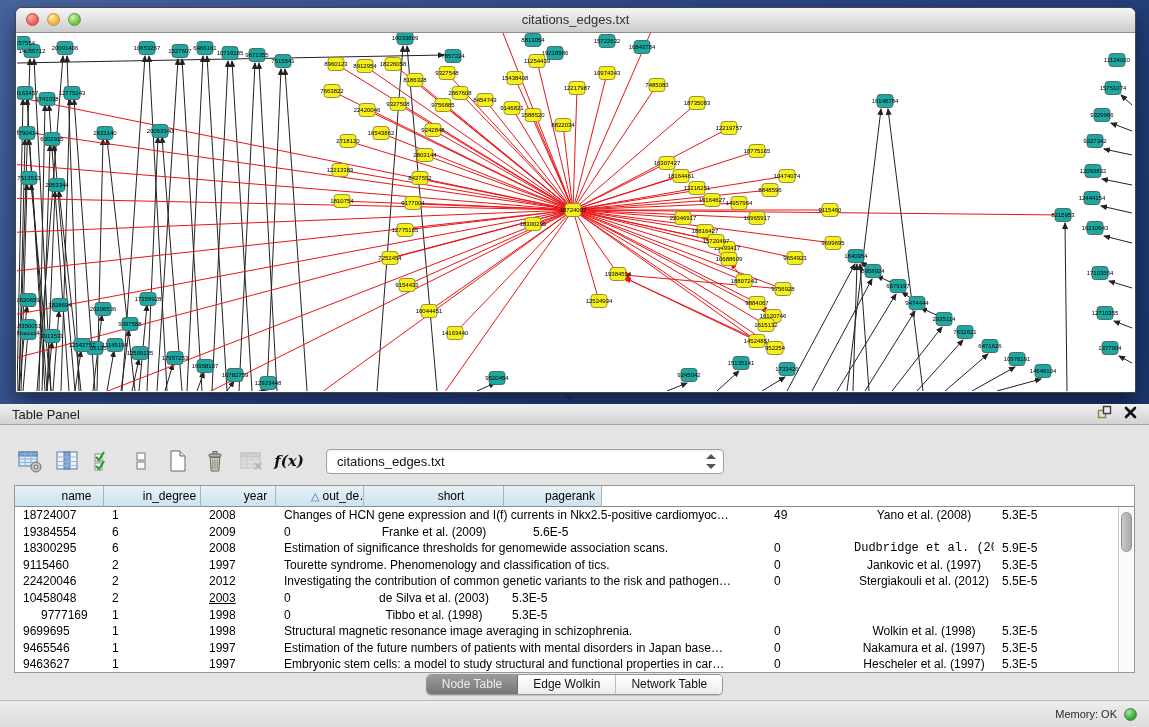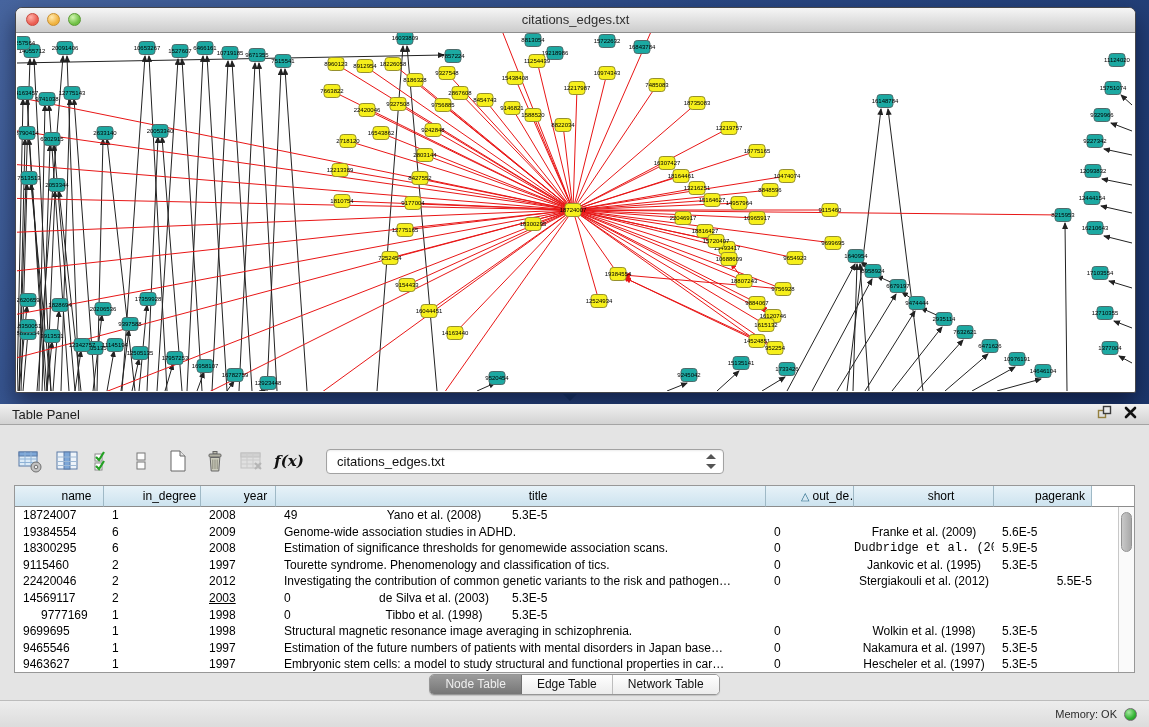--- a/index.html
+++ b/index.html
@@ -850,73 +850,72 @@
           <i class="dn"></i>
         </span>
     </div>
   </div>
 
   <div class="table-wrap">
     <div class="thead" id="thead">
         <div class="th" style="width: 89px;">name</div>
         <div class="th" style="width: 97px;">in_degree</div>
         <div class="th" style="width: 75px;">year</div>
-        <div class="th" style="width: 490px;">title</div>
         <div class="th" style="width: 88px;"><span class="sortg">△</span>out_de…</div>
         <div class="th" style="width: 140px;">short</div>
         <div class="th" style="width: 98px;">pagerank</div>
         <div class="th fill"></div>
       </div>
     <div class="tbody" id="tbody">
         <div class="tr">
           <div class="td" style="width: 89px;">18724007</div>
           <div class="td" style="width: 97px;">1</div>
           <div class="td" style="width: 75px;">2008</div>
+          <div class="td" style="width: 490px;">Changes of HCN gene expression and I(f) currents in Nkx2.5-positive cardiomyoc…</div>
           <div class="td" style="width: 88px;">49</div>
           <div class="td center" style="width: 140px;">Yano et al. (2008)</div>
           <div class="td" style="width: 98px;">5.3E-5</div>
         </div>
         <div class="tr">
           <div class="td" style="width: 89px;">19384554</div>
           <div class="td" style="width: 97px;">6</div>
           <div class="td" style="width: 75px;">2009</div>
-          <div class="td" style="width: 490px;">Genome-wide association studies in ADHD.</div>
           <div class="td" style="width: 88px;">0</div>
           <div class="td center" style="width: 140px;">Franke et al. (2009)</div>
-          <div class="td" style="width: 98px;">5.6E-5</div>
+          <div class="td" style="width: 98px; margin-left: 21px;">5.6E-5</div>
         </div>
         <div class="tr">
           <div class="td" style="width: 89px;">18300295</div>
           <div class="td" style="width: 97px;">6</div>
           <div class="td" style="width: 75px;">2008</div>
           <div class="td" style="width: 490px;">Estimation of significance thresholds for genomewide association scans.</div>
           <div class="td" style="width: 88px;">0</div>
           <div class="td center" style="width: 140px; font-family: Liberation Mono, monospace;">Dudbridge et al. (2008)</div>
           <div class="td" style="width: 98px;">5.9E-5</div>
         </div>
         <div class="tr">
           <div class="td" style="width: 89px;">9115460</div>
           <div class="td" style="width: 97px;">2</div>
           <div class="td" style="width: 75px;">1997</div>
           <div class="td" style="width: 490px;">Tourette syndrome. Phenomenology and classification of tics.</div>
           <div class="td" style="width: 88px;">0</div>
-          <div class="td center" style="width: 140px;">Jankovic et al. (1995)</div>
+          <div class="td center" style="width: 140px;">Jankovic et al. (1997)</div>
           <div class="td" style="width: 98px;">5.3E-5</div>
         </div>
         <div class="tr">
           <div class="td" style="width: 89px;">22420046</div>
           <div class="td" style="width: 97px;">2</div>
           <div class="td" style="width: 75px;">2012</div>
           <div class="td" style="width: 490px;">Investigating the contribution of common genetic variants to the risk and pathogen…</div>
           <div class="td" style="width: 88px;">0</div>
           <div class="td center" style="width: 140px;">Stergiakouli et al. (2012)</div>
-          <div class="td" style="width: 98px; text-align: right;">5.5E-5</div>
+          <div class="td" style="width: 98px;">5.5E-5</div>
         </div>
         <div class="tr">
-          <div class="td" style="width: 89px;">14569117</div>
+          <div class="td" style="width: 89px;">10458048</div>
           <div class="td" style="width: 97px;">2</div>
           <div class="td" style="width: 75px; text-decoration: underline;">2003</div>
           <div class="td" style="width: 88px;">0</div>
           <div class="td center" style="width: 140px;">de Silva et al. (2003)</div>
           <div class="td" style="width: 98px;">5.3E-5</div>
         </div>
         <div class="tr">
           <div class="td" style="width: 89px; padding-left: 26px;">9777169</div>
           <div class="td" style="width: 97px;">1</div>
           <div class="td" style="width: 75px;">1998</div>
@@ -953,21 +952,21 @@
         </div>
       </div>
     <div class="vscroll">
       <div class="vthumb"></div>
     </div>
   </div>
 
   <div class="tabsrow">
     <div class="seg" id="tabs">
         <div class="tab active">Node Table</div>
-        <div class="tab">Edge Table</div>
+        <div class="tab">Edge Wolkin</div>
         <div class="tab">Network Table</div>
       </div>
   </div>
 
   <div class="statusbar">
     <span>Memory: OK</span>
     <span class="memdot"></span>
   </div>
 </div>
 

